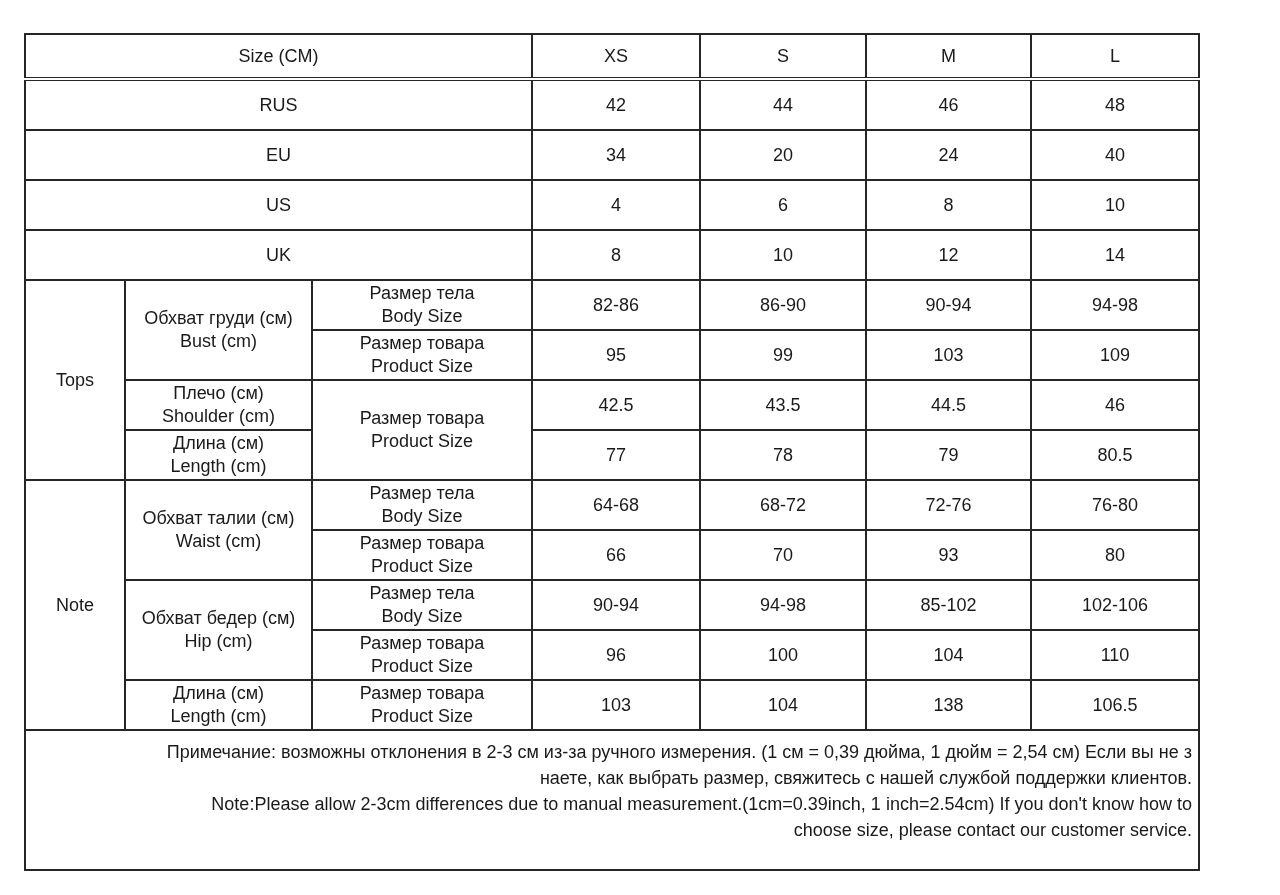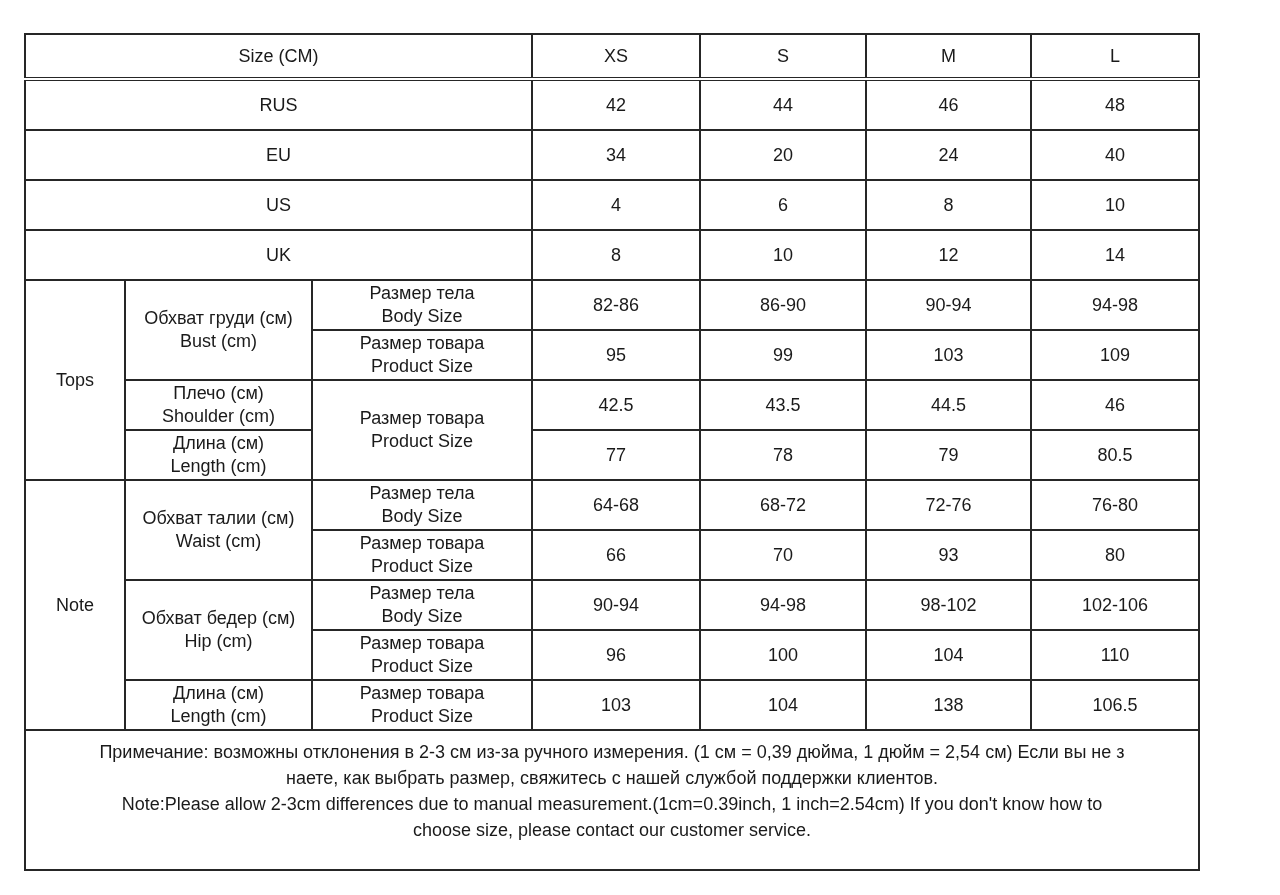--- a/index.html
+++ b/index.html
@@ -27,21 +27,21 @@
     white-space: pre-line;
     padding: 0 4px;
     overflow: hidden;
   }
   tr.head-row td {
     height: 42px;
     border-bottom: 4px double #262626;
   }
   tr.r td { height: 48px; }
   td.note-cell {
-    text-align: center;
+    text-align: right;
     vertical-align: top;
     height: 122px;
     padding: 8px 6px;
     white-space: normal;
   }
   td.note-cell .note-line {
     font-size: 18px;
     line-height: 26px;
     white-space: nowrap;
   }
@@ -163,21 +163,21 @@
     <td>80</td>
   </tr>
 
   <tr class="r">
     <td rowspan="2">Обхват бедер (см)
 Hip (cm)</td>
     <td>Размер тела
 Body Size</td>
     <td>90-94</td>
     <td>94-98</td>
-    <td>98-102</td>
+    <td>85-102</td>
     <td>102-106</td>
   </tr>
 
   <tr class="r">
     <td>Размер товара
 Product Size</td>
     <td>96</td>
     <td>100</td>
     <td>104</td>
     <td>110</td>

